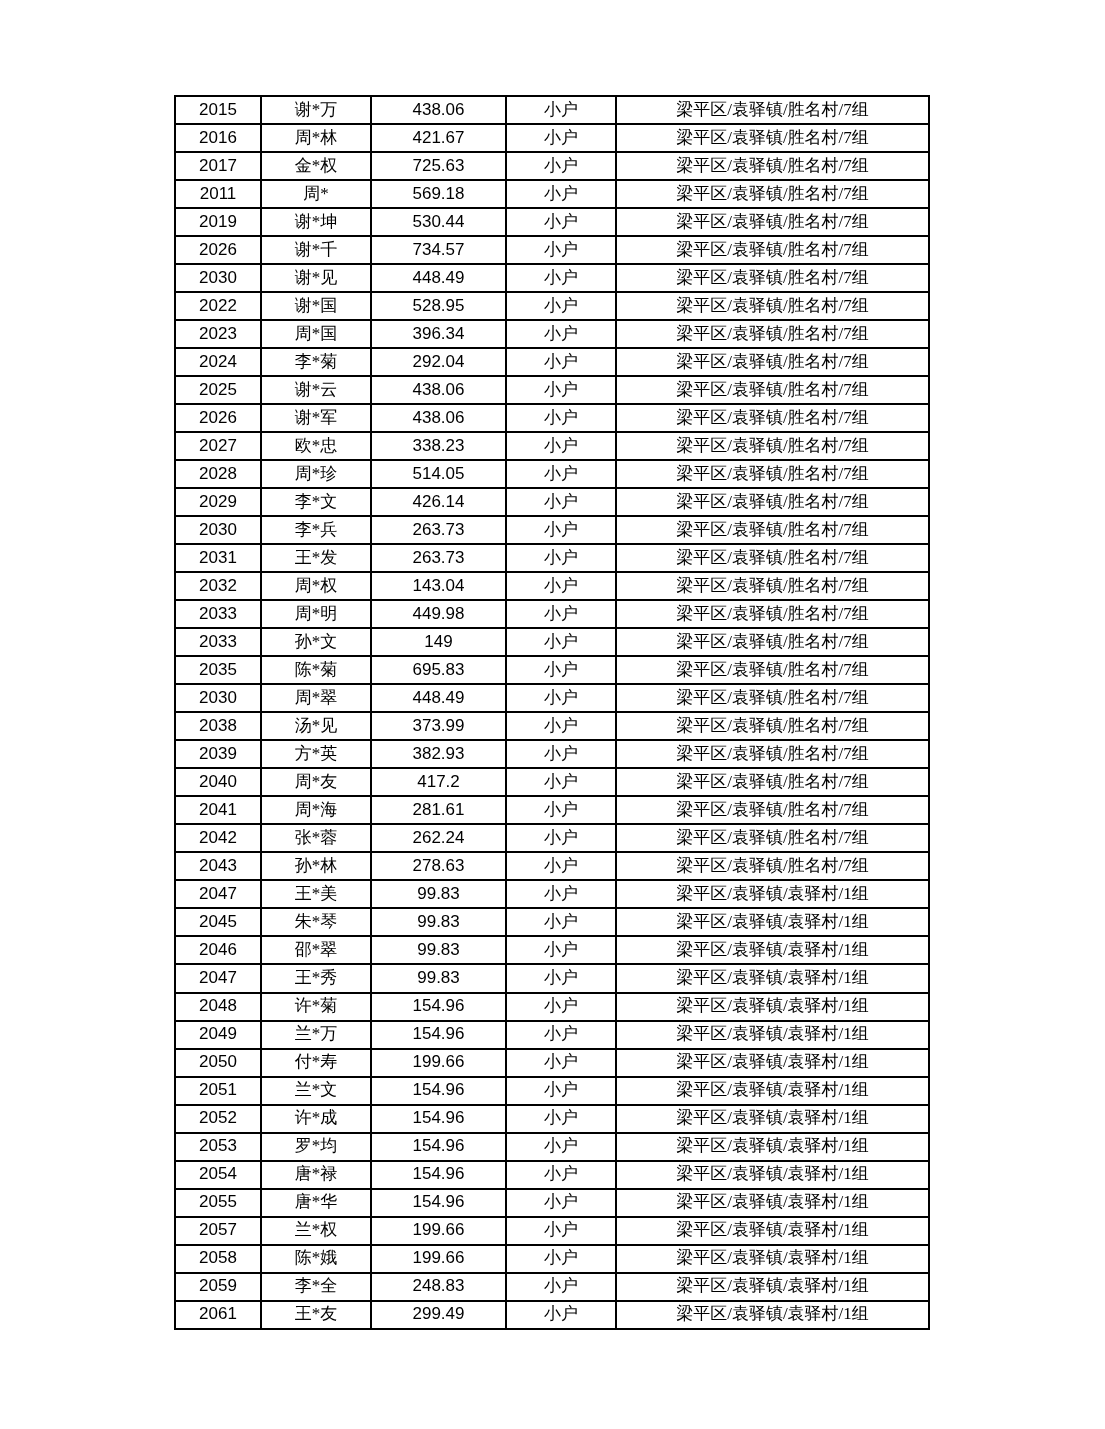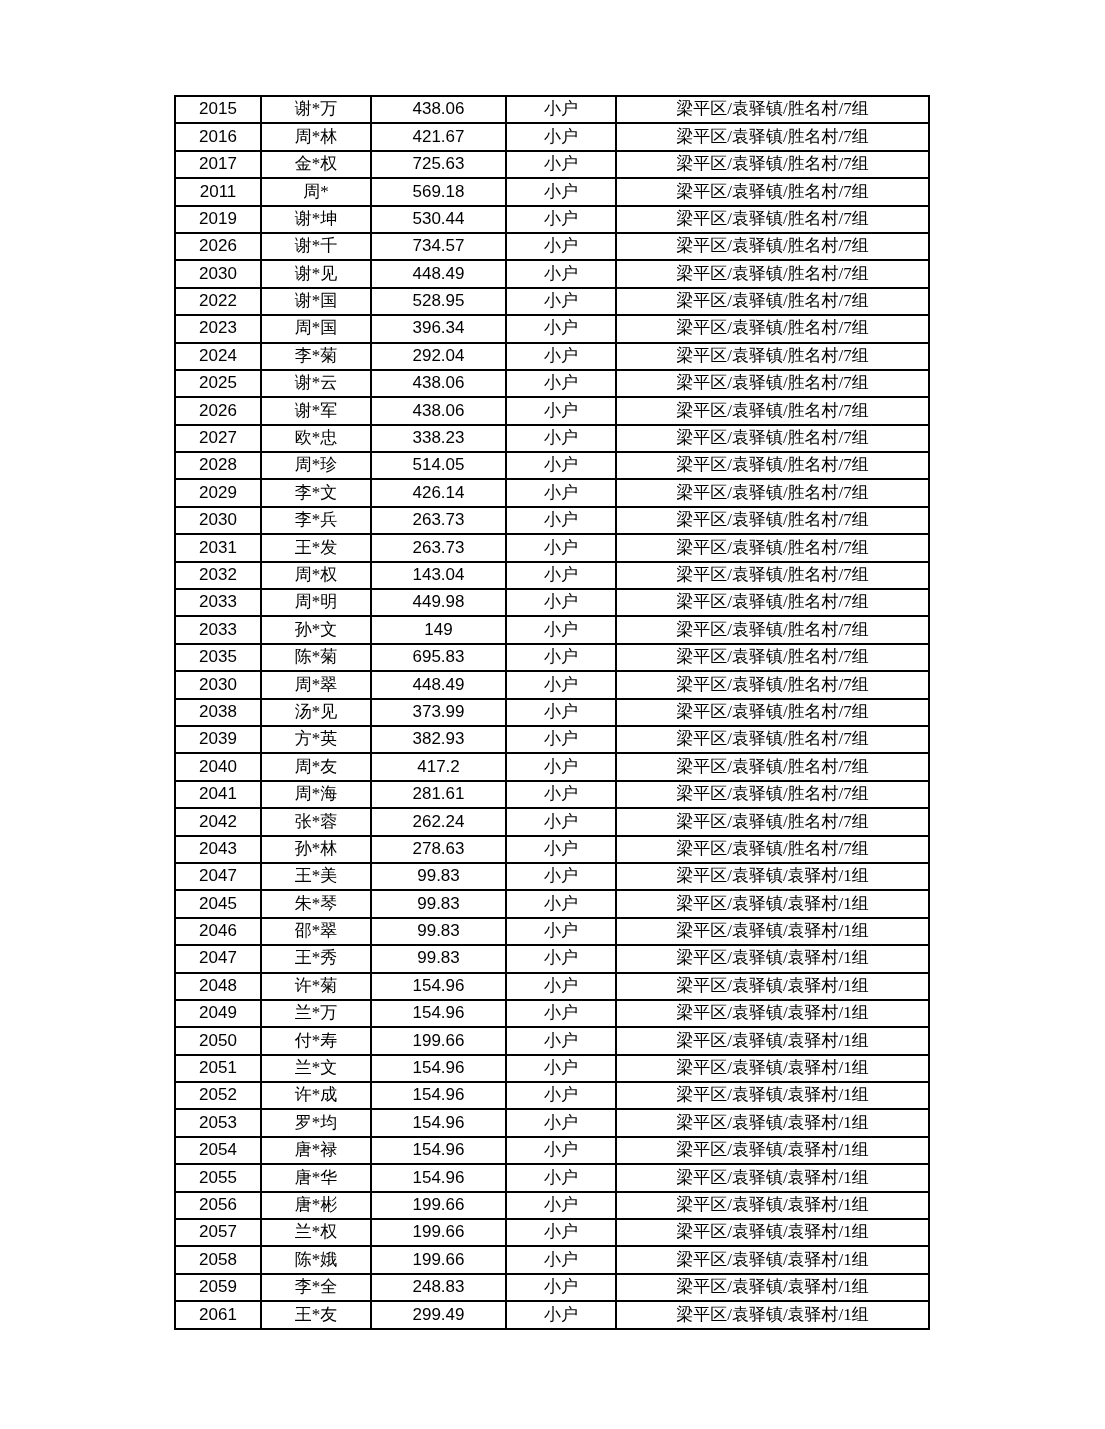--- a/index.html
+++ b/index.html
@@ -376,27 +376,20 @@
   </tr>
 
   <tr>
     <td class="c-id">2055</td>
     <td class="c-name">唐*华</td>
     <td class="c-value">154.96</td>
     <td class="c-type">小户</td>
     <td class="c-address">梁平区/袁驿镇/袁驿村/1组</td>
   </tr>
 
-  <tr>
-    <td class="c-id">2056</td>
-    <td class="c-name">唐*彬</td>
-    <td class="c-value">199.66</td>
-    <td class="c-type">小户</td>
-    <td class="c-address">梁平区/袁驿镇/袁驿村/1组</td>
-  </tr>
 
   <tr>
     <td class="c-id">2057</td>
     <td class="c-name">兰*权</td>
     <td class="c-value">199.66</td>
     <td class="c-type">小户</td>
     <td class="c-address">梁平区/袁驿镇/袁驿村/1组</td>
   </tr>
 
   <tr>

